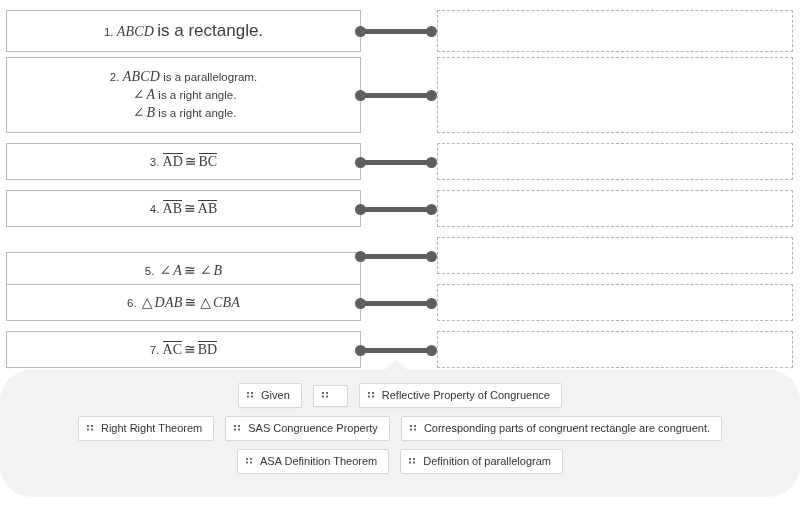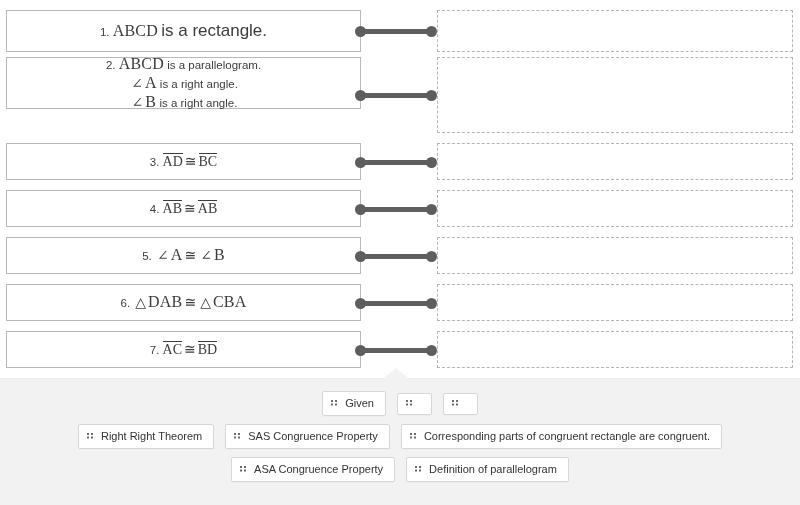--- a/index.html
+++ b/index.html
@@ -49,31 +49,32 @@
   }
 
   .drop-box {
     position: absolute; left: 437px; top: 0;
     width: 356px;
     border: 1px dashed #b5b5b5;
     background: #ffffff;
   }
 
   
-  .mth { font-family: "Liberation Serif", "DejaVu Serif", serif; font-size: 16px; letter-spacing: .2px; }
+  .mth { font-family: "Liberation Serif", "DejaVu Serif", serif; font-style: italic; font-size: 14px; letter-spacing: .2px; }
   .seg { font-family: "Liberation Serif", "DejaVu Serif", serif; font-size: 14px; border-top: 1px solid #3c3c3c; padding-top: 0px; display: inline-block; line-height: 1.15; }
   .sym { font-family: "Liberation Serif", "DejaVu Serif", serif; font-style: normal; font-size: 14px; padding: 0 2px; }
   .num { font-size: 11.5px; color: #3c3c3c; }
 
   
   .bank {
-    position: absolute; left: 0; top: 378px;
+    position: absolute; left: 0; top: 370px;
     width: 800px; height: 127px;
     background: #f2f2f2;
     border-top: 1px solid #eaeaea;
+    border-radius: 32px;
   }
   .bank-pointer {
     position: absolute; left: 383px; top: -11px;
     width: 0; height: 0;
     border-left: 13px solid transparent;
     border-right: 13px solid transparent;
     border-bottom: 11px solid #f2f2f2;
   }
   .bank-rows { padding-top: 12px; }
   .bank-row {
@@ -115,21 +116,21 @@
       </div>
       <div class="connector" style="top:14px;">
         <span class="conn-dot"></span>
         <span class="conn-line"></span>
         <span class="conn-dot"></span>
       </div>
       <div class="drop-box" style="height:42px;"></div>
     </div>
 
     <div class="proof-row" style="top:57px;">
-      <div class="statement-box" style="height:52px;">
+      <div class="statement-box" style="height:76px;">
         <div class="statement-inner">
           <div class="stmt-line"><span class="num">2.</span> <span class="mth">ABCD</span> <span style="font-size:11.5px;">is a parallelogram.</span></div>
           <div class="stmt-line"><span class="sym">∠</span><span class="mth">A</span> <span style="font-size:11.5px;">is a right angle.</span></div>
           <div class="stmt-line"><span class="sym">∠</span><span class="mth">B</span> <span style="font-size:11.5px;">is a right angle.</span></div>
         </div>
       </div>
       <div class="connector" style="top:31px;">
         <span class="conn-dot"></span>
         <span class="conn-line"></span>
         <span class="conn-dot"></span>
@@ -159,21 +160,21 @@
       </div>
       <div class="connector" style="top:12px;">
         <span class="conn-dot"></span>
         <span class="conn-line"></span>
         <span class="conn-dot"></span>
       </div>
       <div class="drop-box" style="height:37px;"></div>
     </div>
 
     <div class="proof-row" style="top:237px;">
-      <div class="statement-box" style="height:37px;">
+      <div class="statement-box" style="height:37px;margin-top:15px;">
         <div class="statement-inner">
           <div class="stmt-line"><span class="num">5.</span> <span class="sym">∠</span><span class="mth">A</span><span class="sym">≅</span><span class="sym">∠</span><span class="mth">B</span></div>
         </div>
       </div>
       <div class="connector" style="top:12px;">
         <span class="conn-dot"></span>
         <span class="conn-line"></span>
         <span class="conn-dot"></span>
       </div>
       <div class="drop-box" style="height:37px;"></div>
@@ -246,20 +247,21 @@
           <span class="grip">
             <svg width="7" height="10" viewBox="0 0 7 10" xmlns="http://www.w3.org/2000/svg">
               <g fill="#6b6b6b">
                 <rect x="0" y="1" width="2" height="2"></rect>
                   <rect x="4" y="1" width="2" height="2"></rect>
                 <rect x="0" y="4.5" width="2" height="2"></rect>
                   <rect x="4" y="4.5" width="2" height="2"></rect>
               </g>
             </svg>
           </span>
+          <span class="chip-label">Reflective Property of Congruence</span>
         </div>
       </div>
 
       <div class="bank-row">
         <div class="chip">
           <span class="grip">
             <svg width="7" height="10" viewBox="0 0 7 10" xmlns="http://www.w3.org/2000/svg">
               <g fill="#6b6b6b">
                 <rect x="0" y="1" width="2" height="2"></rect>
                   <rect x="4" y="1" width="2" height="2"></rect>
@@ -305,21 +307,21 @@
           <span class="grip">
             <svg width="7" height="10" viewBox="0 0 7 10" xmlns="http://www.w3.org/2000/svg">
               <g fill="#6b6b6b">
                 <rect x="0" y="1" width="2" height="2"></rect>
                   <rect x="4" y="1" width="2" height="2"></rect>
                 <rect x="0" y="4.5" width="2" height="2"></rect>
                   <rect x="4" y="4.5" width="2" height="2"></rect>
               </g>
             </svg>
           </span>
-          <span class="chip-label">ASA Congruence Property</span>
+          <span class="chip-label">ASA Definition Theorem</span>
         </div>
 
         <div class="chip">
           <span class="grip">
             <svg width="7" height="10" viewBox="0 0 7 10" xmlns="http://www.w3.org/2000/svg">
               <g fill="#6b6b6b">
                 <rect x="0" y="1" width="2" height="2"></rect>
                   <rect x="4" y="1" width="2" height="2"></rect>
                 <rect x="0" y="4.5" width="2" height="2"></rect>
                   <rect x="4" y="4.5" width="2" height="2"></rect>

